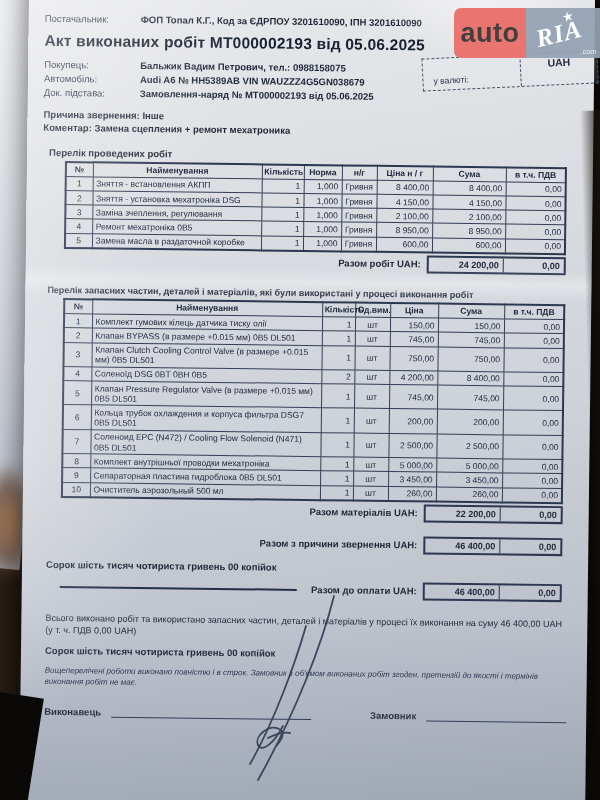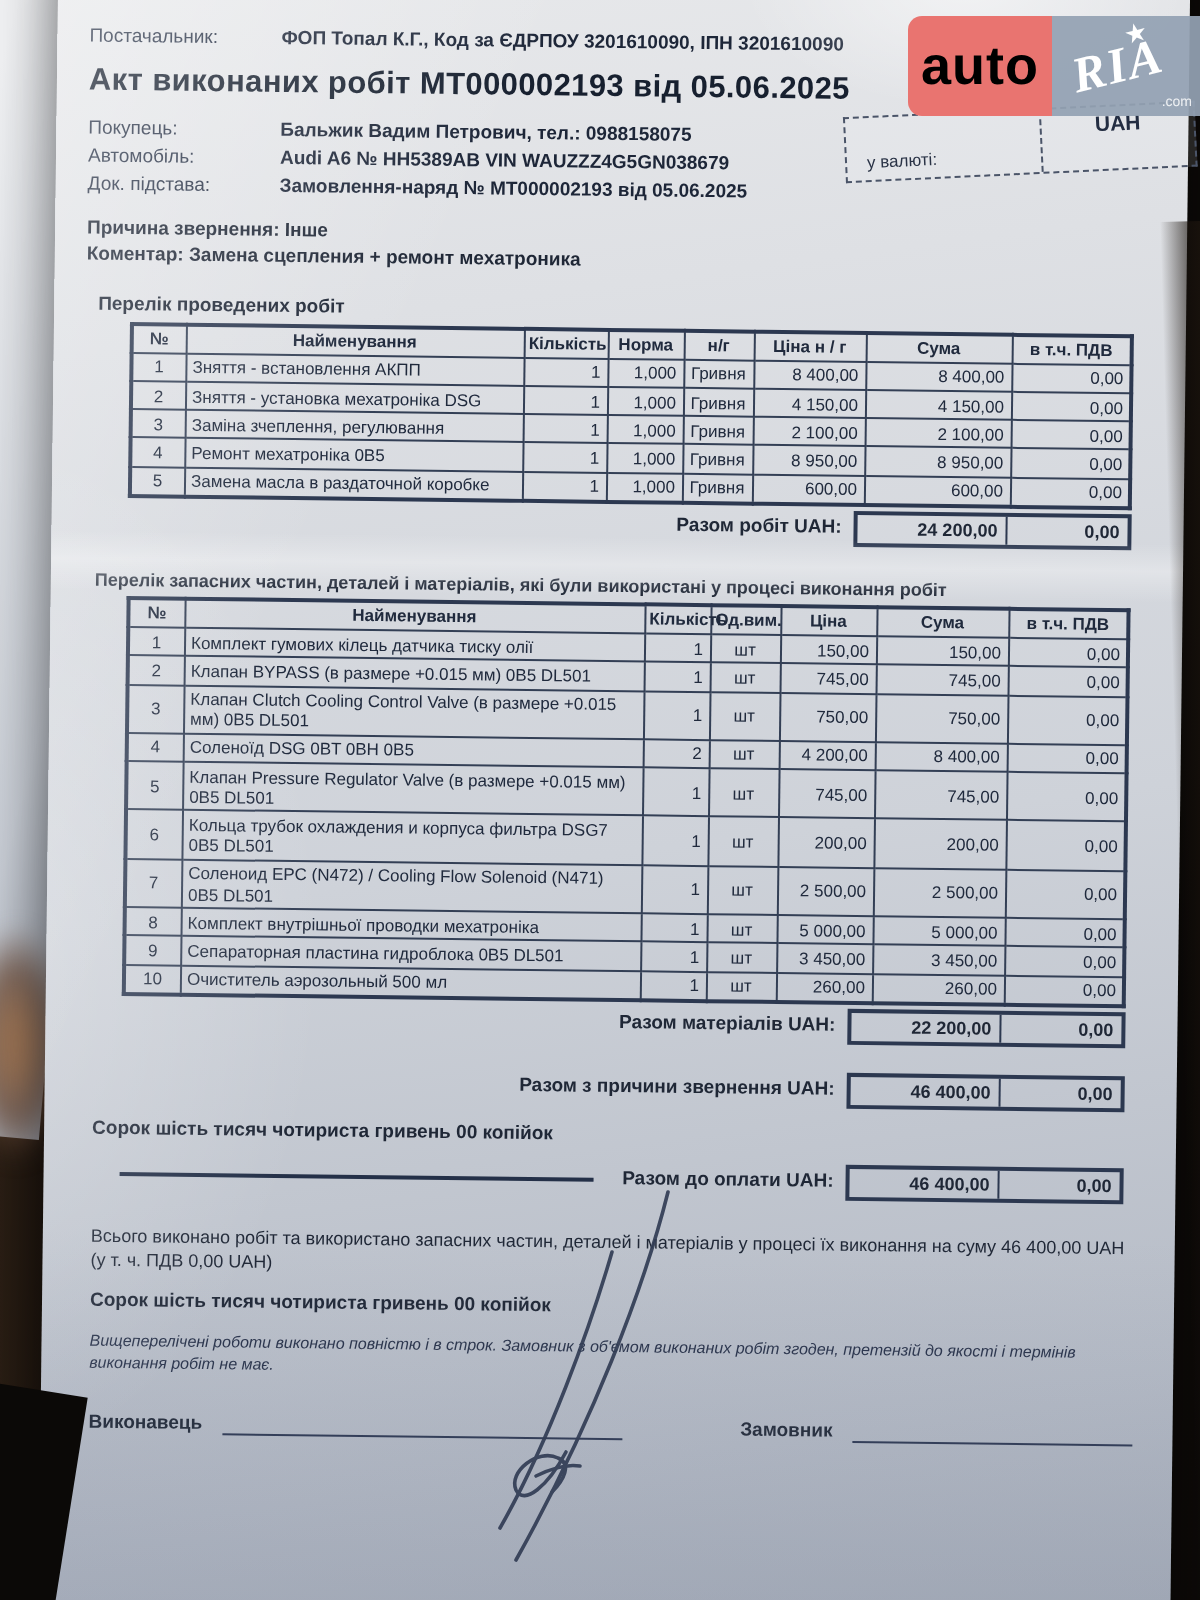--- a/index.html
+++ b/index.html
@@ -27,21 +27,21 @@
          linear-gradient(to top, rgba(118,128,150,.28), transparent 26%);}
   .shade-right{position:absolute;right:-16px;top:110px;width:36px;height:720px;z-index:4;
         background:linear-gradient(90deg,transparent,rgba(26,19,13,.85) 55%,#140f0b);
         transform:rotate(-1.6deg);transform-origin:top right;}
   .shade-bl{position:absolute;left:-18px;bottom:-24px;width:52px;height:130px;z-index:4;
         background:#0b0907;transform:rotate(9deg);}
   
   .wm{position:absolute;top:8px;right:0;display:flex;z-index:7;}
   .wm-auto{width:72px;height:50px;background:#e97470;border-radius:7px 0 0 7px;
         display:flex;align-items:center;justify-content:center;
-        color:#000000;font-weight:700;font-size:27px;letter-spacing:.5px;}
+        color:#404040;font-weight:700;font-size:27px;letter-spacing:.5px;}
   .wm-ria{width:74px;height:50px;background:rgba(147,161,179,.93);position:relative;overflow:hidden;}
   .wm-ria .ria{position:absolute;left:10px;top:12px;color:#fff;font-weight:700;font-style:italic;
         font-size:25px;letter-spacing:1px;transform:rotate(-14deg);font-family:"Liberation Serif",serif;}
   .wm-ria .star{position:absolute;left:36px;top:1px;color:#fff;font-size:13px;transform:rotate(-14deg);font-style:normal;}
   .wm-ria .dom{position:absolute;right:4px;bottom:3px;color:rgba(255,255,255,.85);font-size:7px;}
   
   .cur-box{position:absolute;top:80px;right:-4px;width:174px;height:31px;display:flex;
         border:1px dashed #4a5468;transform:rotate(-3.4deg);background:rgba(255,255,255,.12);}
   .cur-label{flex:1.15;border-right:1px dashed #4a5468;font-size:8.5px;color:#2a3346;
         display:flex;align-items:flex-end;padding:0 0 4px 10px;}

